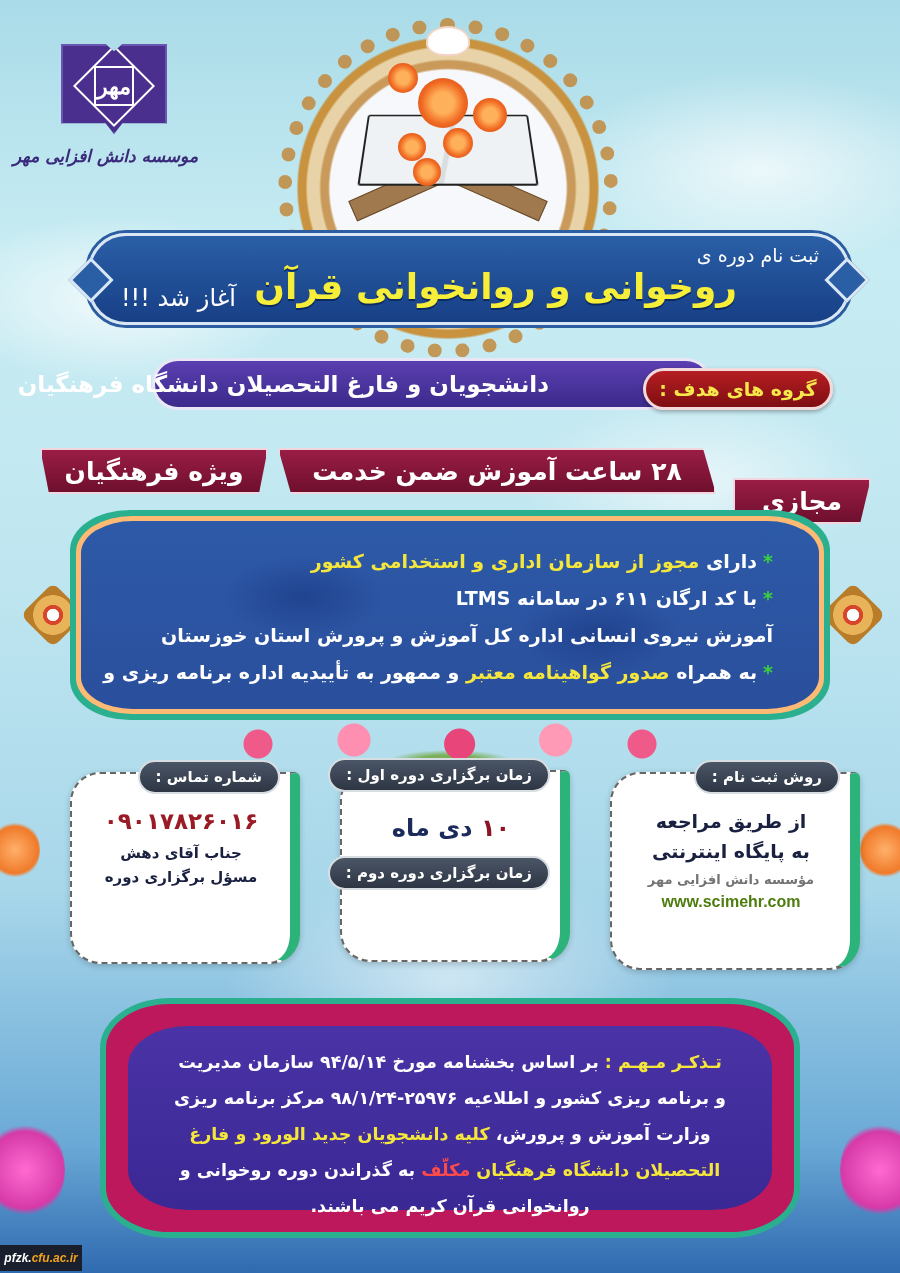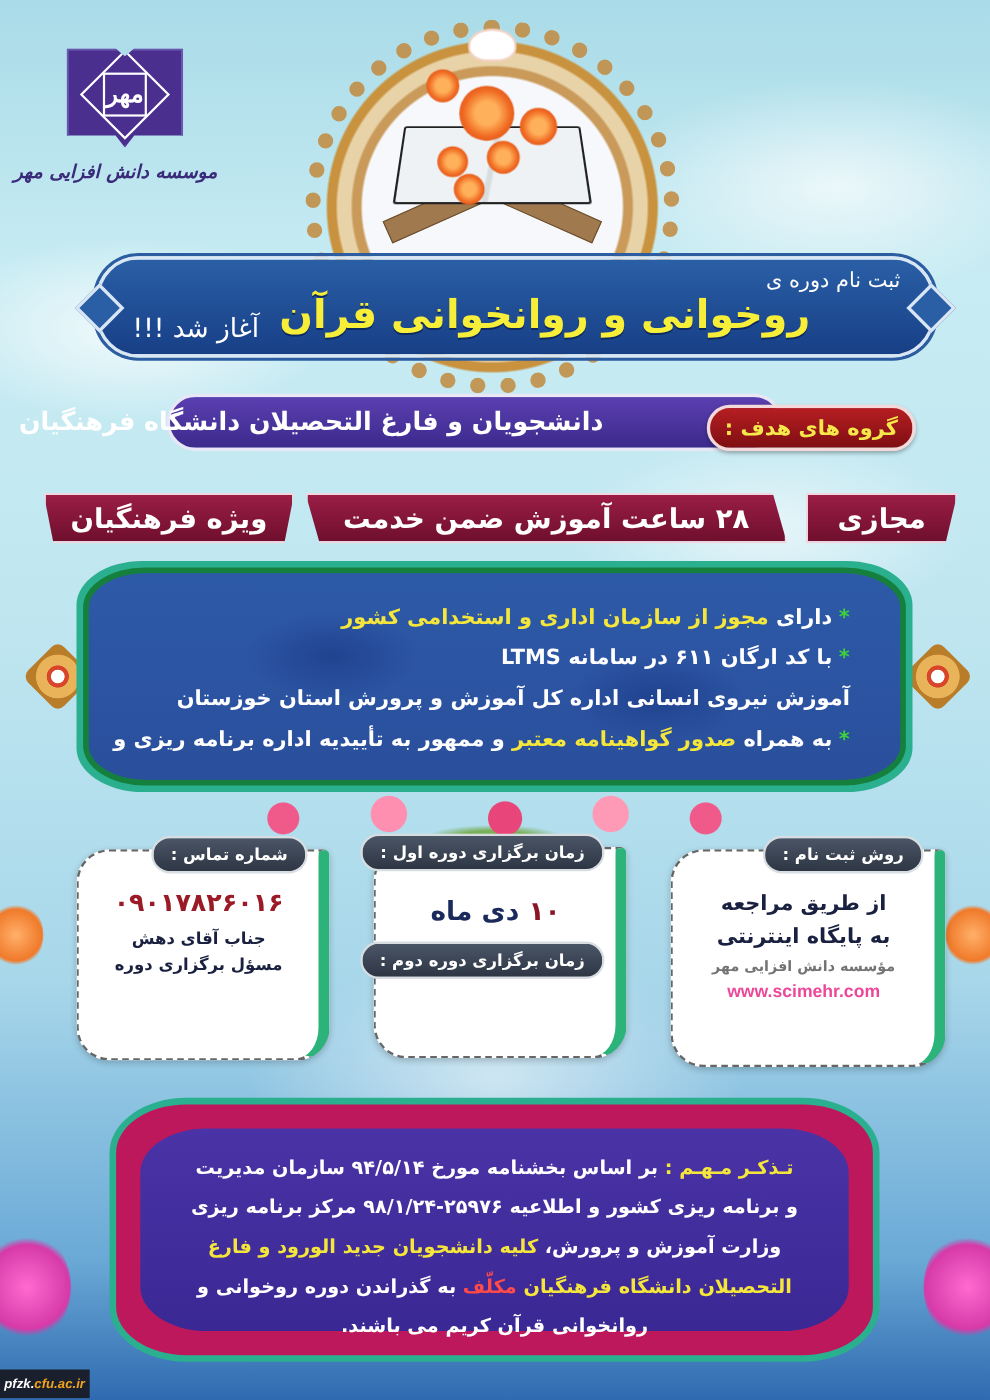--- a/index.html
+++ b/index.html
@@ -96,31 +96,31 @@
     box-shadow: 0 2px 4px rgba(0,0,0,0.3);
   }
 
   
   .tag {
     top: 448px; height: 46px; background: linear-gradient(180deg, #9a1d45, #6f0f2e);
     color: #fff; font-size: 25px; font-weight: bold; display: flex; align-items: center; justify-content: center;
     border: 2px solid #f2d6df;
     clip-path: polygon(0 0, 96% 0, 100% 50%, 96% 100%, 0 100%, 3% 50%);
   }
-  .tag-virtual { left: 733px; width: 138px; clip-path: polygon(0 0, 100% 0, 92% 100%, 0 100%); }
+  .tag-virtual { left: 733px; width: 138px; clip-path: polygon(0 0, 100% 0, 92% 100%, 0 100%); margin-top: 30px; }
   .tag-hours { left: 278px; width: 438px; clip-path: polygon(0 0, 97% 0, 100% 100%, 3% 100%); }
   .tag-special { left: 40px; width: 228px; clip-path: polygon(0 0, 100% 0, 96% 100%, 4% 100%); }
 
   
   .info-frame {
     left: 70px; top: 510px; width: 760px; height: 210px;
     background: #2bb08f; border-radius: 60px/40px; padding: 6px;
   }
   .info-frame-inner {
-    width: 100%; height: 100%; background: #15803d; border-radius: 56px/36px; padding: 5px;
+    width: 100%; height: 100%; background: #fdba74; border-radius: 56px/36px; padding: 5px;
   }
   .info-frame-core {
     width: 100%; height: 100%; border-radius: 52px/32px;
     background:
       radial-gradient(ellipse 80px 40px at 30% 40%, rgba(25,55,130,0.6), transparent),
       radial-gradient(ellipse 80px 40px at 70% 60%, rgba(25,55,130,0.6), transparent),
       linear-gradient(180deg, #2d5aa8, #2a4f9c);
     padding: 22px 46px 0 30px;
   }
   .info-line { color: #fff; font-size: 19px; font-weight: bold; line-height: 37px; white-space: nowrap; }
@@ -157,21 +157,21 @@
   .card-contact { left: 70px; }
   .card-head {
     position: absolute; top: -14px; right: 10px; height: 34px; padding: 0 16px;
     background: linear-gradient(180deg, #4a5566, #2e3644); color: #fff; font-size: 15px; font-weight: bold;
     border-radius: 17px; border: 2px solid #d8dde2; display:flex; align-items:center; white-space: nowrap;
   }
   .card-body { position: absolute; top: 30px; left: 10px; right: 10px; text-align: center; }
   .reg-l1 { font-size: 19px; font-weight: bold; color: #1a2140; margin-top: 6px; }
   .reg-l2 { font-size: 19px; font-weight: bold; color: #1a2140; margin-top: 8px; }
   .reg-l3 { font-size: 13px; font-weight: bold; color: #737373; margin-top: 10px; }
-  .reg-url { font-size: 16px; font-weight: bold; color: #ec4899; margin-top: 6px; direction: ltr; font-family: "Liberation Sans", sans-serif; }
+  .reg-url { font-size: 16px; font-weight: bold; color: #4d7c0f; margin-top: 6px; direction: ltr; font-family: "Liberation Sans", sans-serif; }
 
   .date-value { font-size: 24px; font-weight: bold; color: #1a2a5a; }
   .date-num { color: #8a1525; }
   .date-1 { position: absolute; top: 42px; left: 0; right: 0; text-align: center; }
   .date-2 { position: absolute; top: 128px; left: 0; right: 0; text-align: center; }
   .card-head-2 { top: 84px; }
 
   .phone { font-size: 23px; font-weight: bold; color: #9a1a25; letter-spacing: 2px; direction: ltr; margin-top: 4px; }
   .contact-name { font-size: 15px; font-weight: bold; color: #1a2140; margin-top: 10px; }
   .contact-role { font-size: 15px; font-weight: bold; color: #1a2140; margin-top: 6px; }

